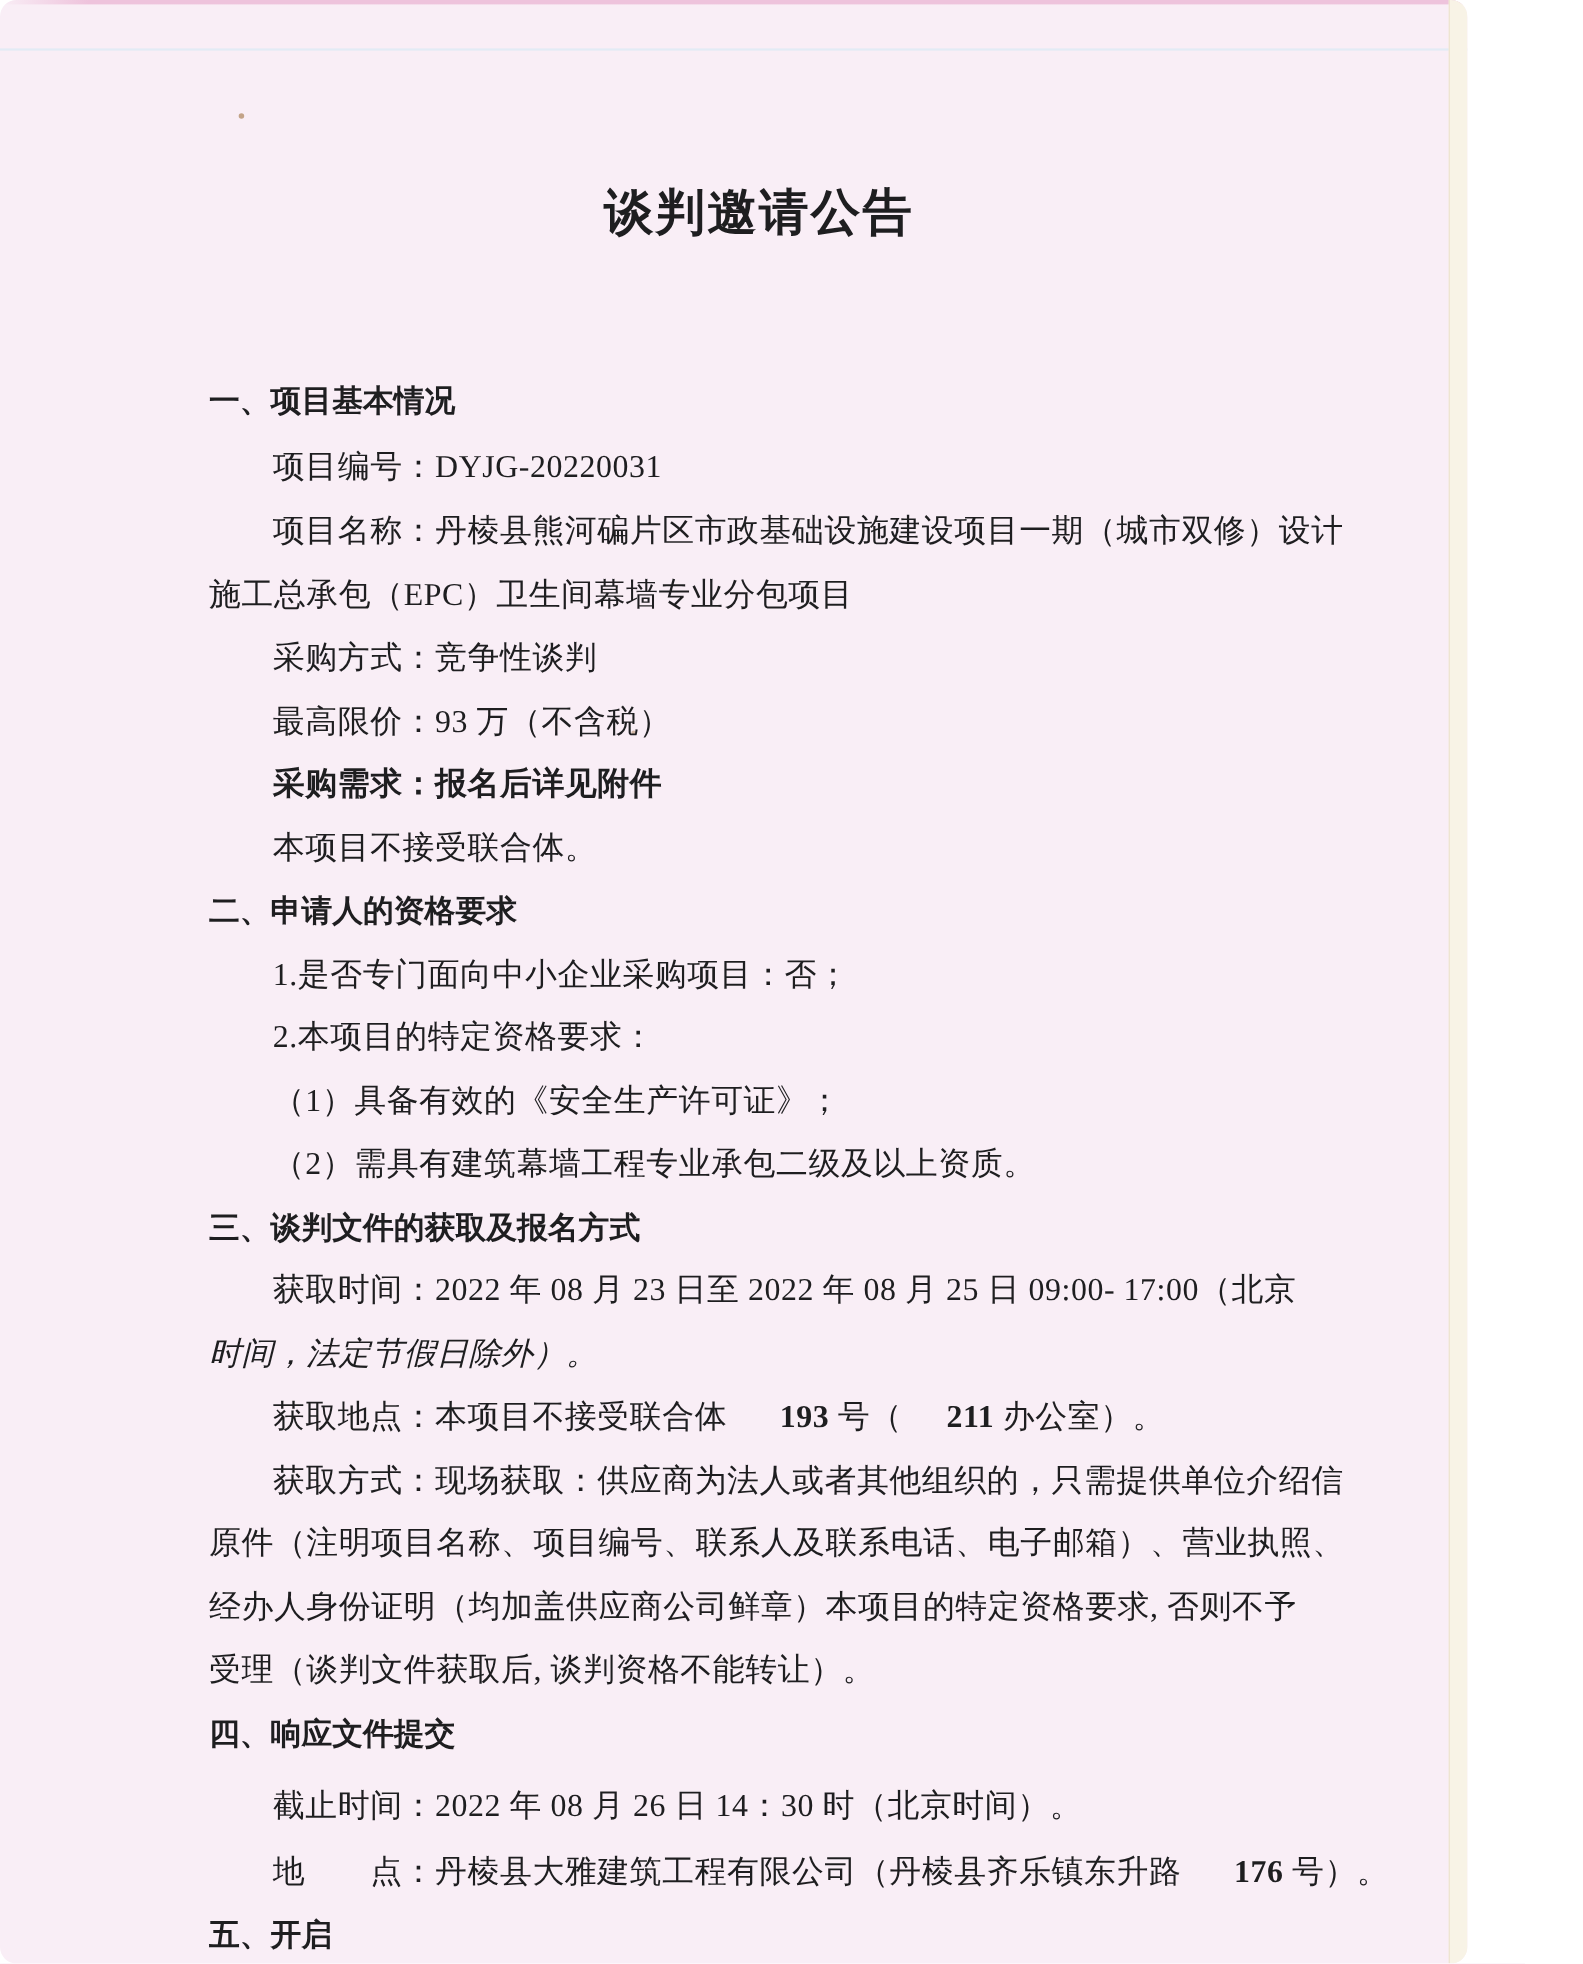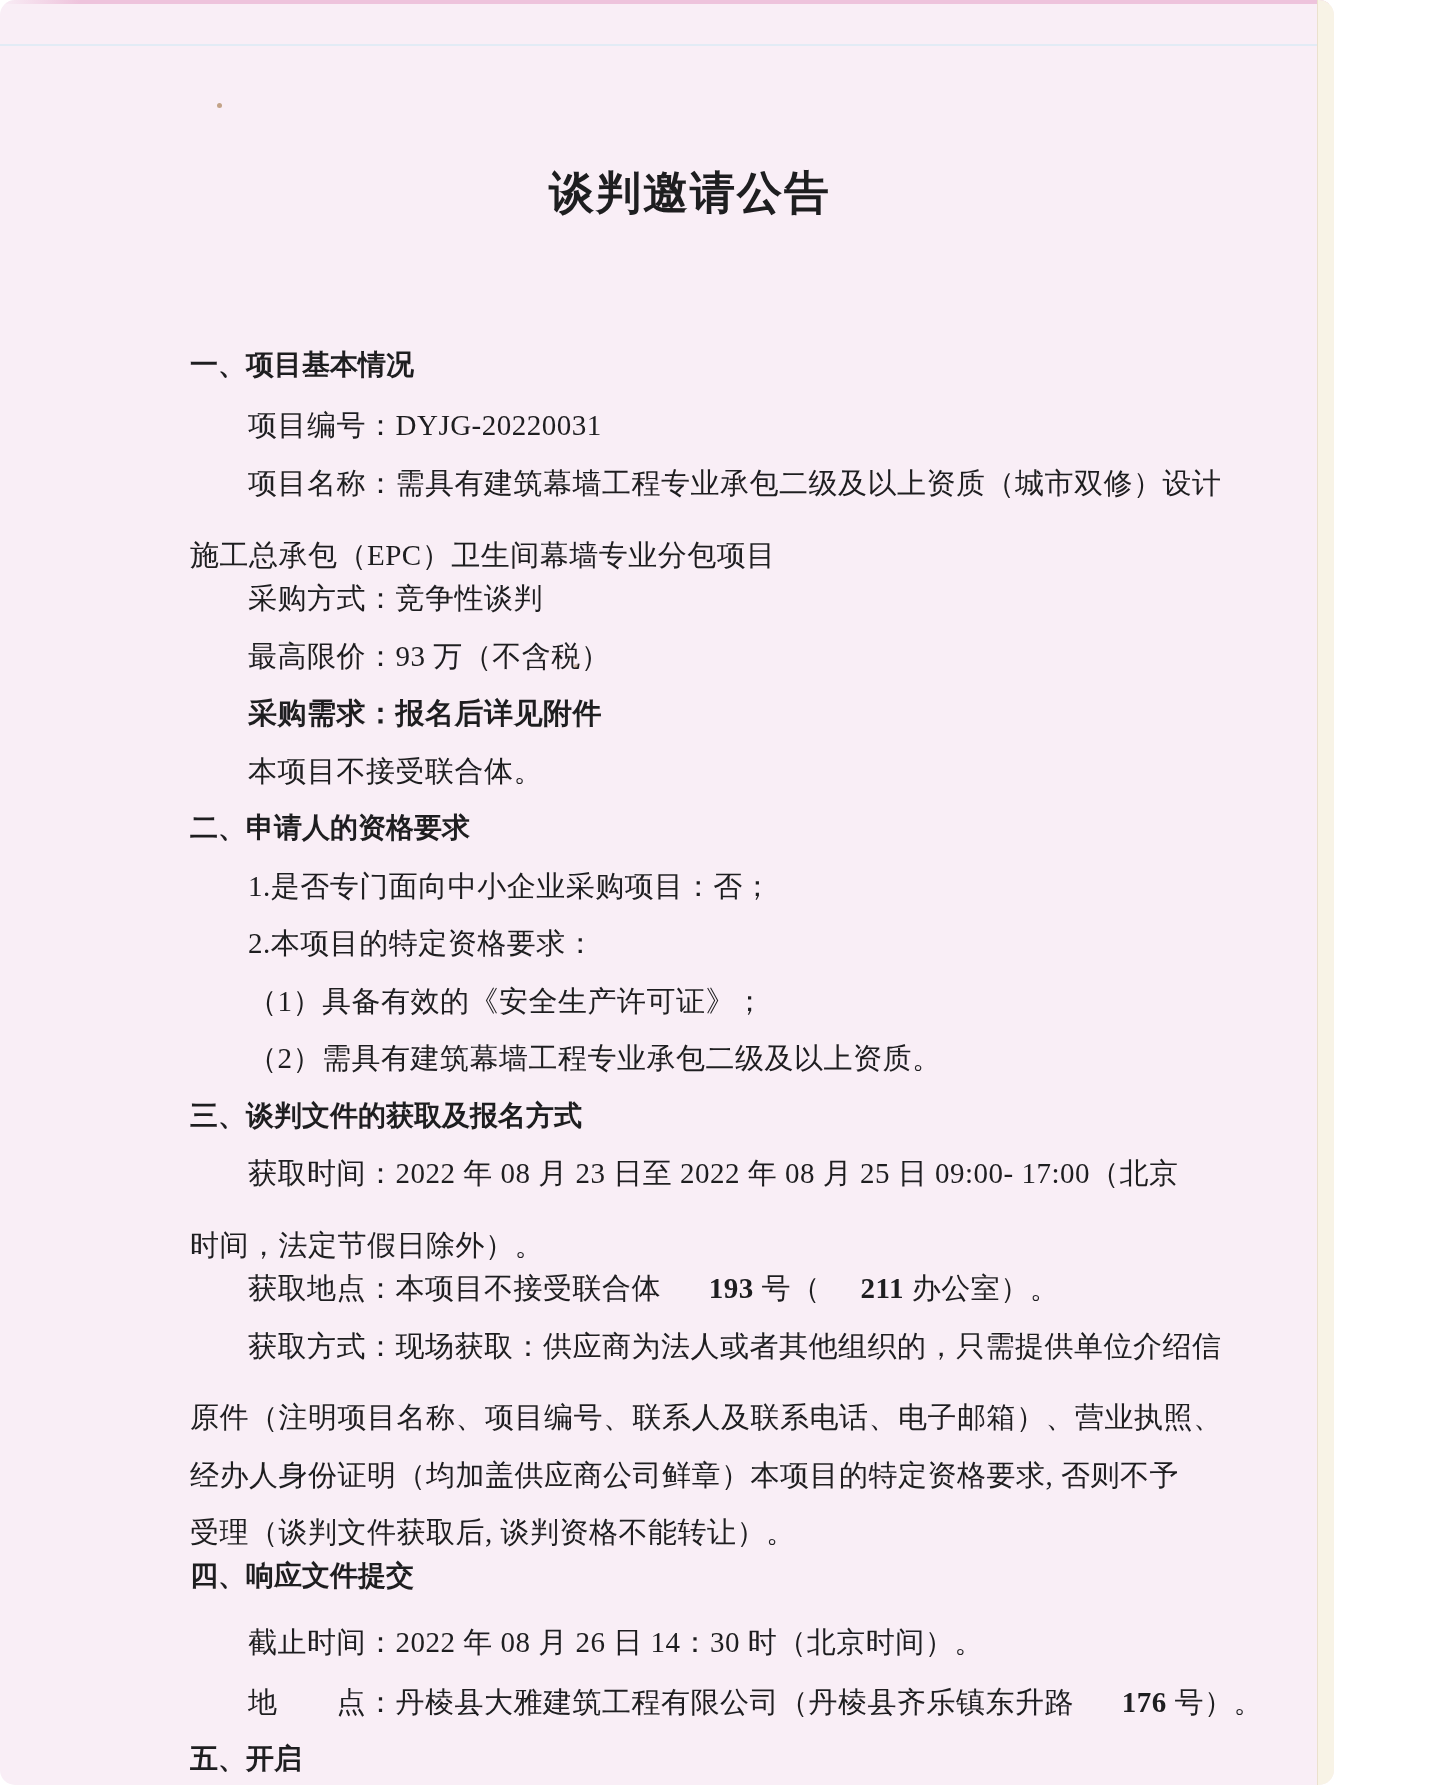--- a/index.html
+++ b/index.html
@@ -22,21 +22,21 @@
     line-height:1.2;
   }
   .line{
     position:absolute;
     white-space:nowrap;
     font-size:29px;
     line-height:1.1;
     letter-spacing:0.5px;
   }
   .line.indent{left:248px;}
-  .line.flush{left:190px;margin-top:14px;}
+  .line.flush{left:190px;}
   .line.section{
     left:190px;
     font-family:"Liberation Sans","DejaVu Sans",sans-serif;
     font-weight:700;
     font-size:28px;
     letter-spacing:0;
   }
   .line .b{font-weight:700;margin-left:40px;}
   
   .top-line{
@@ -65,34 +65,34 @@
   <div class="rule-line"></div>
   <div class="edge-strip"></div>
   <div class="speck s1"></div>
   <div class="speck s2"></div>
 
   <div class="doc-title">谈判邀请公告</div>
 
   <div>
       <div class="line section" style="top: 350px;"><span>一、项目基本情况</span></div>
       <div class="line indent" style="top: 410px;"><span>项目编号：DYJG-20220031</span></div>
-      <div class="line indent" style="top: 468px;"><span>项目名称：需具有建筑幕墙工程专业承包二级及以上资质（城市双修）设计</span></div>
+      <div class="line indent" style="top: 468px;"><span>项目名称：丹棱县熊河碥片区市政基础设施建设项目一期（城市双修）设计</span></div>
       <div class="line flush" style="top: 526px;"><span>施工总承包（EPC）卫生间幕墙专业分包项目</span></div>
       <div class="line indent" style="top: 583px;"><span>采购方式：竞争性谈判</span></div>
       <div class="line indent" style="top: 641px;"><span>最高限价：93 万（不含税）</span></div>
       <div class="line indent" style="top: 698px; font-weight: bold;"><span>采购需求：报名后详见附件</span></div>
       <div class="line indent" style="top: 756px;"><span>本项目不接受联合体。</span></div>
       <div class="line section" style="top: 813px;"><span>二、申请人的资格要求</span></div>
       <div class="line indent" style="top: 871px;"><span>1.是否专门面向中小企业采购项目：否；</span></div>
       <div class="line indent" style="top: 928px;"><span>2.本项目的特定资格要求：</span></div>
       <div class="line indent" style="top: 986px;"><span>（1）具备有效的《安全生产许可证》；</span></div>
       <div class="line indent" style="top: 1043px;"><span>（2）需具有建筑幕墙工程专业承包二级及以上资质。</span></div>
       <div class="line section" style="top: 1101px;"><span>三、谈判文件的获取及报名方式</span></div>
       <div class="line indent" style="top: 1158px;"><span>获取时间：2022 年 08 月 23 日至 2022 年 08 月 25 日 09:00- 17:00（北京</span></div>
-      <div class="line flush" style="top: 1216px;"><span>时间，法定节假日除外）。</span></div>
+      <div class="line flush" style="top: 1216px; font-style: italic;"><span>时间，法定节假日除外）。</span></div>
       <div class="line indent" style="top: 1273px;"><span>获取地点：本项目不接受联合体 </span><span class="b">193</span><span> 号（</span><span class="b">211</span><span> 办公室）。</span></div>
       <div class="line indent" style="top: 1331px;"><span>获取方式：现场获取：供应商为法人或者其他组织的，只需提供单位介绍信</span></div>
       <div class="line flush" style="top: 1388px;"><span>原件（注明项目名称、项目编号、联系人及联系电话、电子邮箱）、营业执照、</span></div>
       <div class="line flush" style="top: 1446px;"><span>经办人身份证明（均加盖供应商公司鲜章）本项目的特定资格要求, 否则不予</span></div>
       <div class="line flush" style="top: 1503px;"><span>受理（谈判文件获取后, 谈判资格不能转让）。</span></div>
       <div class="line section" style="top: 1561px;"><span>四、响应文件提交</span></div>
       <div class="line indent" style="top: 1627px; text-align: right;"><span>截止时间：2022 年 08 月 26 日 14：30 时（北京时间）。</span></div>
       <div class="line indent" style="top: 1687px;"><span>地　　点：丹棱县大雅建筑工程有限公司（丹棱县齐乐镇东升路 </span><span class="b">176</span><span> 号）。</span></div>
       <div class="line section" style="top: 1744px;"><span>五、开启</span></div>
     </div>

